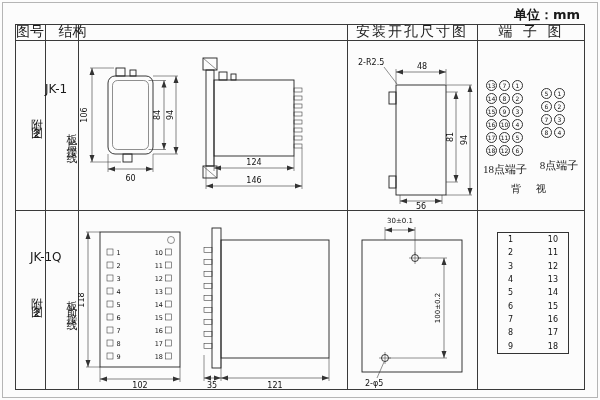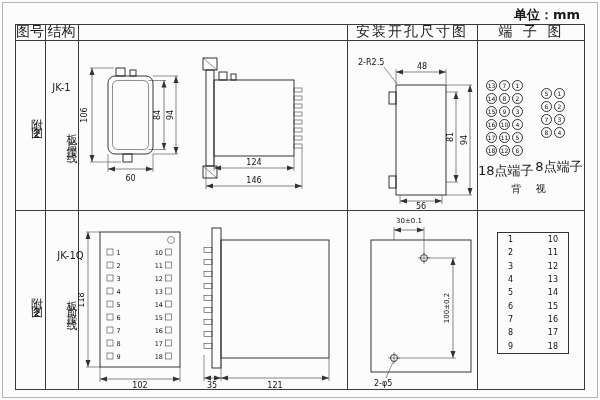--- a/index.html
+++ b/index.html
@@ -7,54 +7,54 @@
         font-family:"DejaVu Sans",sans-serif;color:#1a1a1a;overflow:hidden;}
   .sheet{position:absolute;left:2px;top:2px;right:2px;bottom:2px;border:1px solid #b5b5b5;}
   .frame{position:absolute;left:15px;top:24px;width:570px;height:366px;border:1px solid #3a3a3a;box-sizing:border-box;}
   .vline{position:absolute;top:24px;height:366px;width:1px;background:#3a3a3a;}
   .hline{position:absolute;left:15px;width:570px;height:1px;background:#3a3a3a;}
   .hdr{position:absolute;top:24px;height:16px;display:flex;align-items:center;justify-content:center;
        font-size:14px;color:#1a1a1a;white-space:nowrap;overflow:hidden;}
   .unit{position:absolute;top:6px;right:20px;font-size:13px;color:#1a1a1a;font-weight:bold;}
   .vtext{position:absolute;writing-mode:vertical-rl;text-orientation:upright;
          display:flex;justify-content:center;font-size:12px;color:#1a1a1a;}
-  .model{position:absolute;text-align:center;font-size:10px;color:#1a1a1a;}
+  .model{position:absolute;font-size:12px;color:#1a1a1a;}
   .cell{position:absolute;}
   svg{position:absolute;left:0;top:0;}
   svg .d{fill:none;stroke:#222;stroke-width:0.9;}
   svg .thin{fill:none;stroke:#333;stroke-width:0.55;}
   svg .dim{stroke:#333;stroke-width:0.6;}
   svg text{font-family:"DejaVu Sans",sans-serif;font-size:8px;fill:#111;}
   svg text.t7{font-size:7px;}
   svg text.t6{font-size:6.5px;}
   .tgrid{position:absolute;display:grid;gap:2px;}
   .tcirc{width:11px;height:11px;border:1px solid #333;border-radius:50%;box-sizing:border-box;
          font-size:6px;line-height:9px;text-align:center;color:#111;background:#fcfcfc;}
-  .tlabel{position:absolute;font-size:13px;text-align:center;color:#1a1a1a;white-space:nowrap;}
-  .viewlabel{position:absolute;left:0;right:0;text-align:center;font-size:10px;letter-spacing:6px;color:#1a1a1a;font-family:Liberation Serif, serif;}
+  .tlabel{position:absolute;font-size:11px;text-align:center;color:#1a1a1a;white-space:nowrap;font-family:Liberation Serif, serif;}
+  .viewlabel{position:absolute;left:0;right:0;text-align:center;font-size:10px;letter-spacing:6px;color:#1a1a1a;}
   .tbox{position:absolute;border:1px solid #333;display:flex;flex-direction:column;justify-content:space-around;box-sizing:border-box;}
   .trow{display:flex;justify-content:space-between;padding:0 10px;font-size:8px;color:#111;}
 </style>
 </head>
 <body>
 
 <div class="page">
   <div class="sheet"></div>
   <div class="unit">单位：mm</div>
 
   <div class="frame"></div>
   <div class="vline" style="left:45px"></div>
   <div class="vline" style="left:78px"></div>
   <div class="vline" style="left:347px"></div>
   <div class="vline" style="left:477px"></div>
   <div class="hline" style="top:40px"></div>
   <div class="hline" style="top:210px"></div>
 
   <div class="hdr" style="left:15px;width:30px">图号</div>
-  <div class="hdr" style="left:45px;width:33px">结构</div>
+  <div class="hdr" style="left:56px;width:33px">结构</div>
   <div class="hdr" style="left:347px;width:130px;letter-spacing:2px">安装开孔尺寸图</div>
   <div class="hdr" style="left:477px;width:109px;letter-spacing:3px">端 子 图</div>
 
   <div class="vtext" style="left:15px;width:30px;top:90px;height:78px;letter-spacing:9px">附图2</div>
   <div class="model" style="left:45px;width:33px;top:82px">JK-1</div>
   <div class="vtext" style="left:45px;width:33px;top:98px;height:78px;letter-spacing:6px;font-size:11px">板后接线</div>
 
   <div class="cell" style="left:78px;top:40px;width:269px;height:170px">
     <svg viewBox="0 0 269 170" width="269" height="170">
       <defs>
@@ -199,21 +199,21 @@
       <div class="tcirc">3</div>
       <div class="tcirc">8</div>
       <div class="tcirc">4</div>
     </div>
     <div class="tlabel" style="left:1px;top:122px;width:54px">18点端子</div>
     <div class="tlabel" style="left:58px;top:118px;width:48px">8点端子</div>
     <div class="viewlabel" style="top:142px">背 视</div>
   </div>
 
   <div class="vtext" style="left:15px;width:30px;top:268px;height:80px;letter-spacing:9px">附图2</div>
-  <div class="model" style="left:54px;width:33px;top:250px">JK-1Q</div>
+  <div class="model" style="left:30px;width:33px;top:250px">JK-1Q</div>
   <div class="vtext" style="left:45px;width:33px;top:266px;height:76px;letter-spacing:6px;font-size:11px">板前接线</div>
 
   <div class="cell" style="left:78px;top:210px;width:269px;height:180px">
     <svg viewBox="0 0 269 180" width="269" height="180">
       <defs>
         <marker id="m3" markerUnits="userSpaceOnUse" markerWidth="7" markerHeight="7" refX="7" refY="3.5" orient="auto-start-reverse">
           <path d="M0,1 L7,3.5 L0,6 z" fill="#333"></path>
         </marker>
       </defs>
       <g>
@@ -288,21 +288,21 @@
         <text x="134" y="178" text-anchor="middle">35</text>
       </g>
       <g>
         <line class="thin" x1="251" y1="148" x2="251" y2="171"></line>
         <line class="dim" x1="143" y1="168" x2="251" y2="168" marker-start="url(#m3)" marker-end="url(#m3)"></line>
         <text x="197" y="178" text-anchor="middle">121</text>
       </g>
     </svg>
   </div>
 
-  <div class="cell" style="left:356px;top:210px;width:130px;height:180px">
+  <div class="cell" style="left:347px;top:210px;width:130px;height:180px">
     <svg viewBox="0 0 130 180" width="130" height="180">
       <defs>
         <marker id="m4" markerUnits="userSpaceOnUse" markerWidth="7" markerHeight="7" refX="7" refY="3.5" orient="auto-start-reverse">
           <path d="M0,1 L7,3.5 L0,6 z" fill="#333"></path>
         </marker>
       </defs>
       <g>
         <rect class="d" x="15" y="30" width="100" height="132"></rect>
       </g>
       <g>

